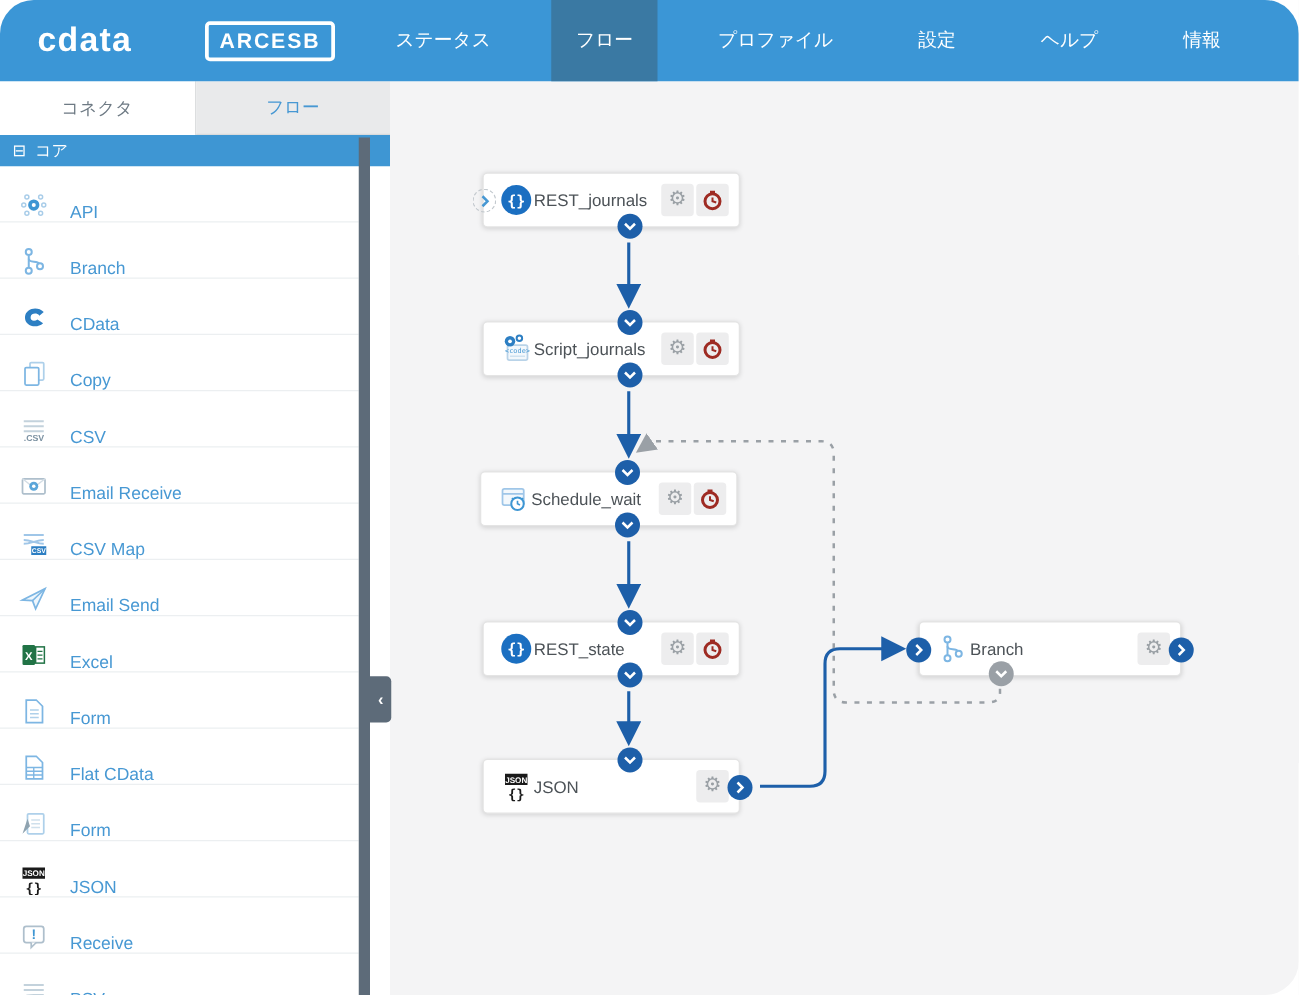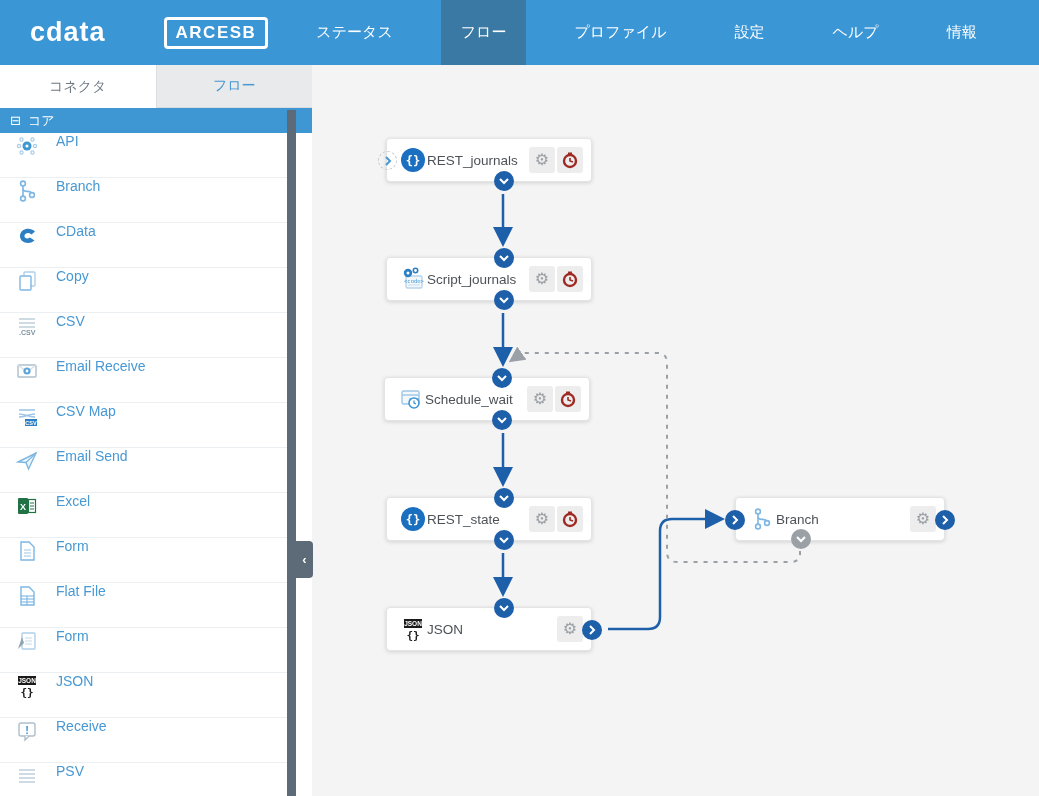--- a/index.html
+++ b/index.html
@@ -1,38 +1,38 @@
 <!DOCTYPE html>
 <html><head>
 <meta charset="utf-8">
 <style>
   * { box-sizing: border-box; margin: 0; padding: 0; }
   html,body { width:1039px; height:796px; }
   body { font-family: "Liberation Sans", "DejaVu Sans", sans-serif; overflow:hidden; background:#fff; }
-  #app { position:relative; width:1039px; height:796px; overflow:hidden; }
+  #app { position:relative; width:1039px; height:796px; overflow:hidden;border-radius:27px; }
 
   
   .topbar { position:absolute; left:0; top:0; width:100%; height:65px; background:#3b96d6; display:flex; align-items:stretch; z-index:5; }
   .brand { display:flex; align-items:center; padding-left:30px; margin-right:28px; }
   .brand-logo { color:#fff; font-size:27px; font-weight:bold; letter-spacing:1px; margin-right:10px; }
   .brand-badge { color:#fff; font-size:17px; font-weight:bold; letter-spacing:1.5px; border:3px solid #fff; border-radius:4px; padding:3px 9px;margin-left:48px; }
   .nav { display:flex; align-items:stretch;gap:28px; }
   .nav-item { color:#fff; font-size:15px; display:flex; align-items:center; padding:0 20px; cursor:pointer; }
   .nav-item.active { background:#3a79a3; }
 
   
   .sidebar { position:absolute; left:0; top:65px; width:312px; height:731px; background:#fff; z-index:4; }
   .side-tabs { display:flex; height:43px; }
   .side-tab { flex:1; display:flex; align-items:center; justify-content:center; font-size:14px; cursor:pointer; }
   .side-tab.active { background:#fff; color:#6e7a84; border-right:1px solid #dcdedf; }
   .side-tab.inactive { background:#e9eaeb; color:#4798d3; border-bottom:1px solid #d9dbdc; }
   .group-header { height:25px; background:#3e96d3; color:#fff; font-size:13px; display:flex; align-items:center; padding-left:10px; gap:7px; }
   .group-header .sq { font-size:13px; line-height:1; }
   .conn-list { position:absolute; left:0; top:68px; width:287px; bottom:0; overflow:hidden; }
-  .conn-item { height:45px; display:flex; align-items:flex-start; gap:16px; padding-left:14px; border-bottom:1px solid #ecEFF1; border-bottom:1px solid #eceff1; cursor:pointer; }
+  .conn-item { height:45px; display:flex; align-items:flex-end; gap:16px; padding-left:14px; border-bottom:1px solid #ecEFF1; border-bottom:1px solid #eceff1; cursor:pointer; }
   .conn-item .cicon { width:26px; height:26px; display:flex; align-items:center; justify-content:center; flex:0 0 26px; }
   .conn-item .clabel { color:#4798d3; font-size:14px; }
 
   .side-scrollbar { position:absolute; left:287px; top:110px; width:9px; height:686px; background:#5d6b79; z-index:6; }
   .collapse-handle { position:absolute; left:296px; top:541px; width:17px; height:37px; background:#5d6b79; border-radius:0 4px 4px 0; color:#fff; display:flex; align-items:center; justify-content:center; font-size:13px; font-weight:bold; z-index:6; cursor:pointer; }
 
   
   .canvas { position:absolute; left:296px; top:65px; width:743px; height:731px; background:#f4f4f5; }
   .edges { position:absolute; left:0; top:0; width:743px; height:731px; pointer-events:none; }
 
@@ -219,21 +219,21 @@
             <svg width="24" height="24" viewBox="0 0 24 24">
               <path d="M6 3 H14 L19 8 V21 H6 Z" fill="#fff" stroke="#7db6e3" stroke-width="1.4"></path>
               <g stroke="#7db6e3" stroke-width="1.1">
                 <line x1="6" y1="12" x2="19" y2="12"></line>
                 <line x1="6" y1="15" x2="19" y2="15"></line>
                 <line x1="6" y1="18" x2="19" y2="18"></line>
                 <line x1="12" y1="12" x2="12" y2="21"></line>
               </g>
             </svg>
           </span>
-    <span class="clabel">Flat File</span>
+    <span class="clabel">Flat CData</span>
   </div>
         <div class="conn-item">
     <span class="cicon">
             <svg width="24" height="24" viewBox="0 0 24 24">
               <rect x="7" y="4" width="13" height="16" rx="1" fill="#fff" stroke="#aed0ea" stroke-width="1.4"></rect>
               <g stroke="#cfe0ec" stroke-width="1.2">
                 <line x1="10" y1="9" x2="17" y2="9"></line>
                 <line x1="10" y1="12" x2="17" y2="12"></line>
                 <line x1="10" y1="15" x2="17" y2="15"></line>
               </g>

